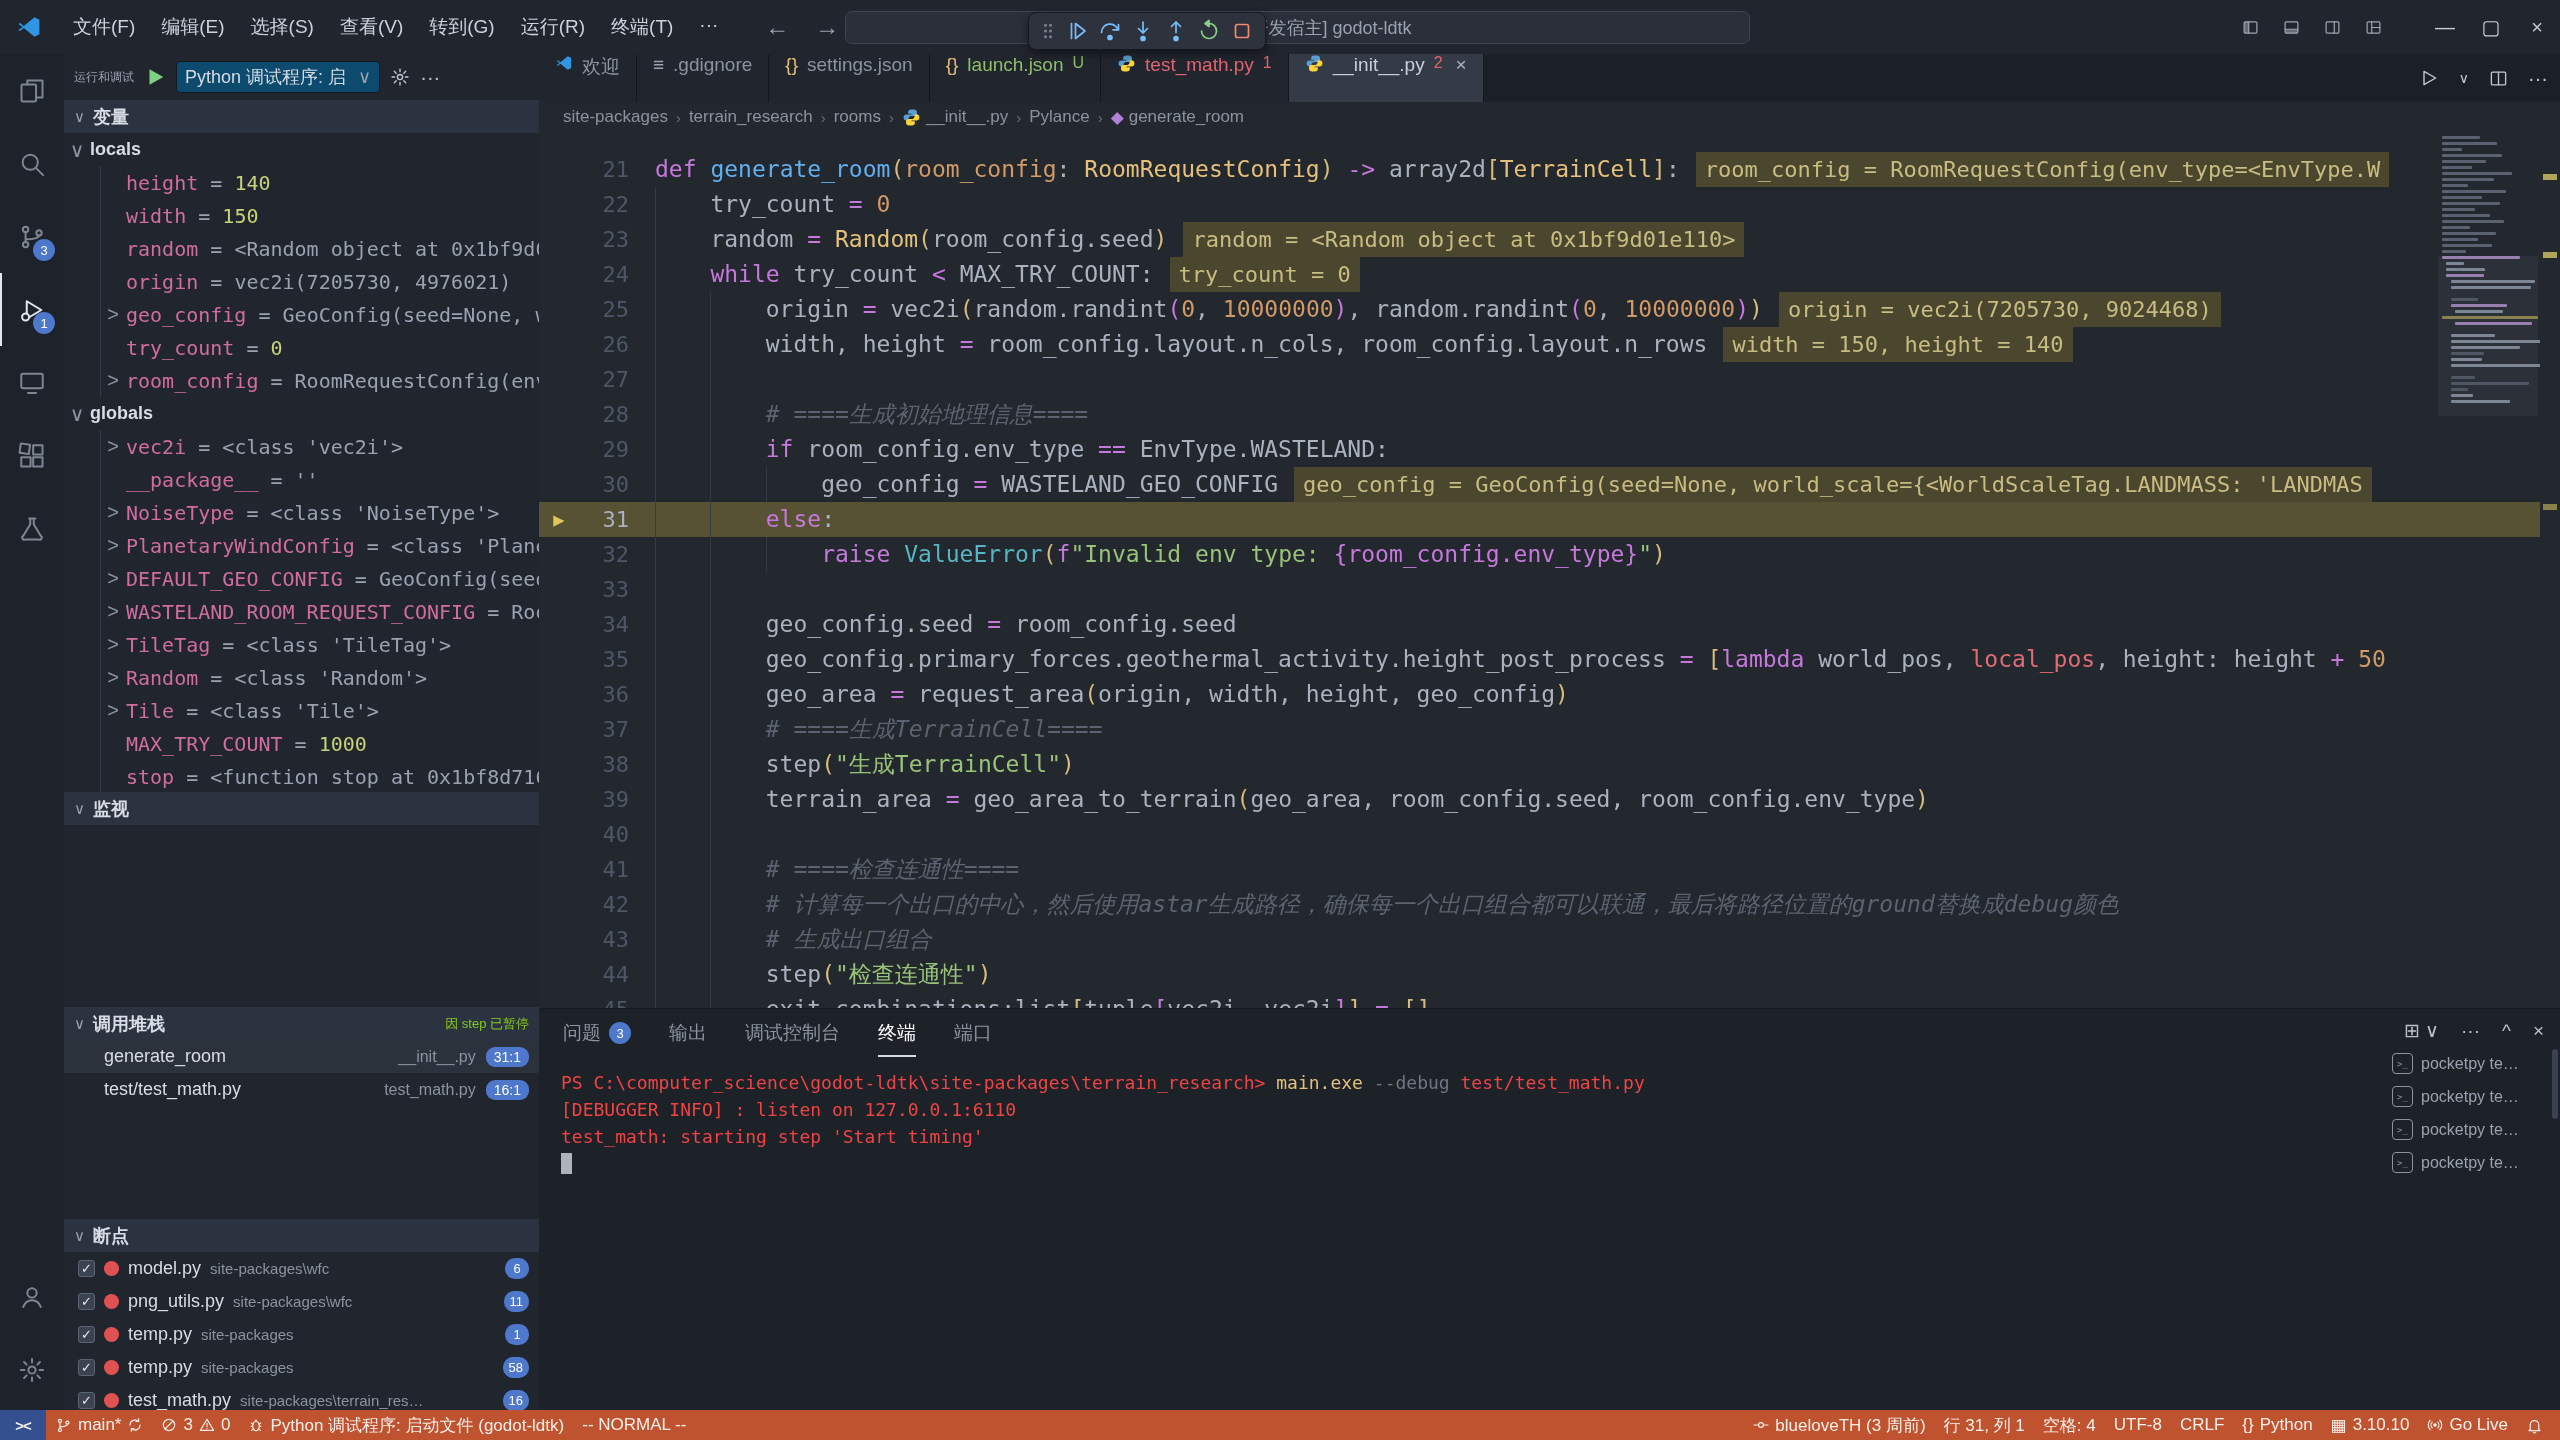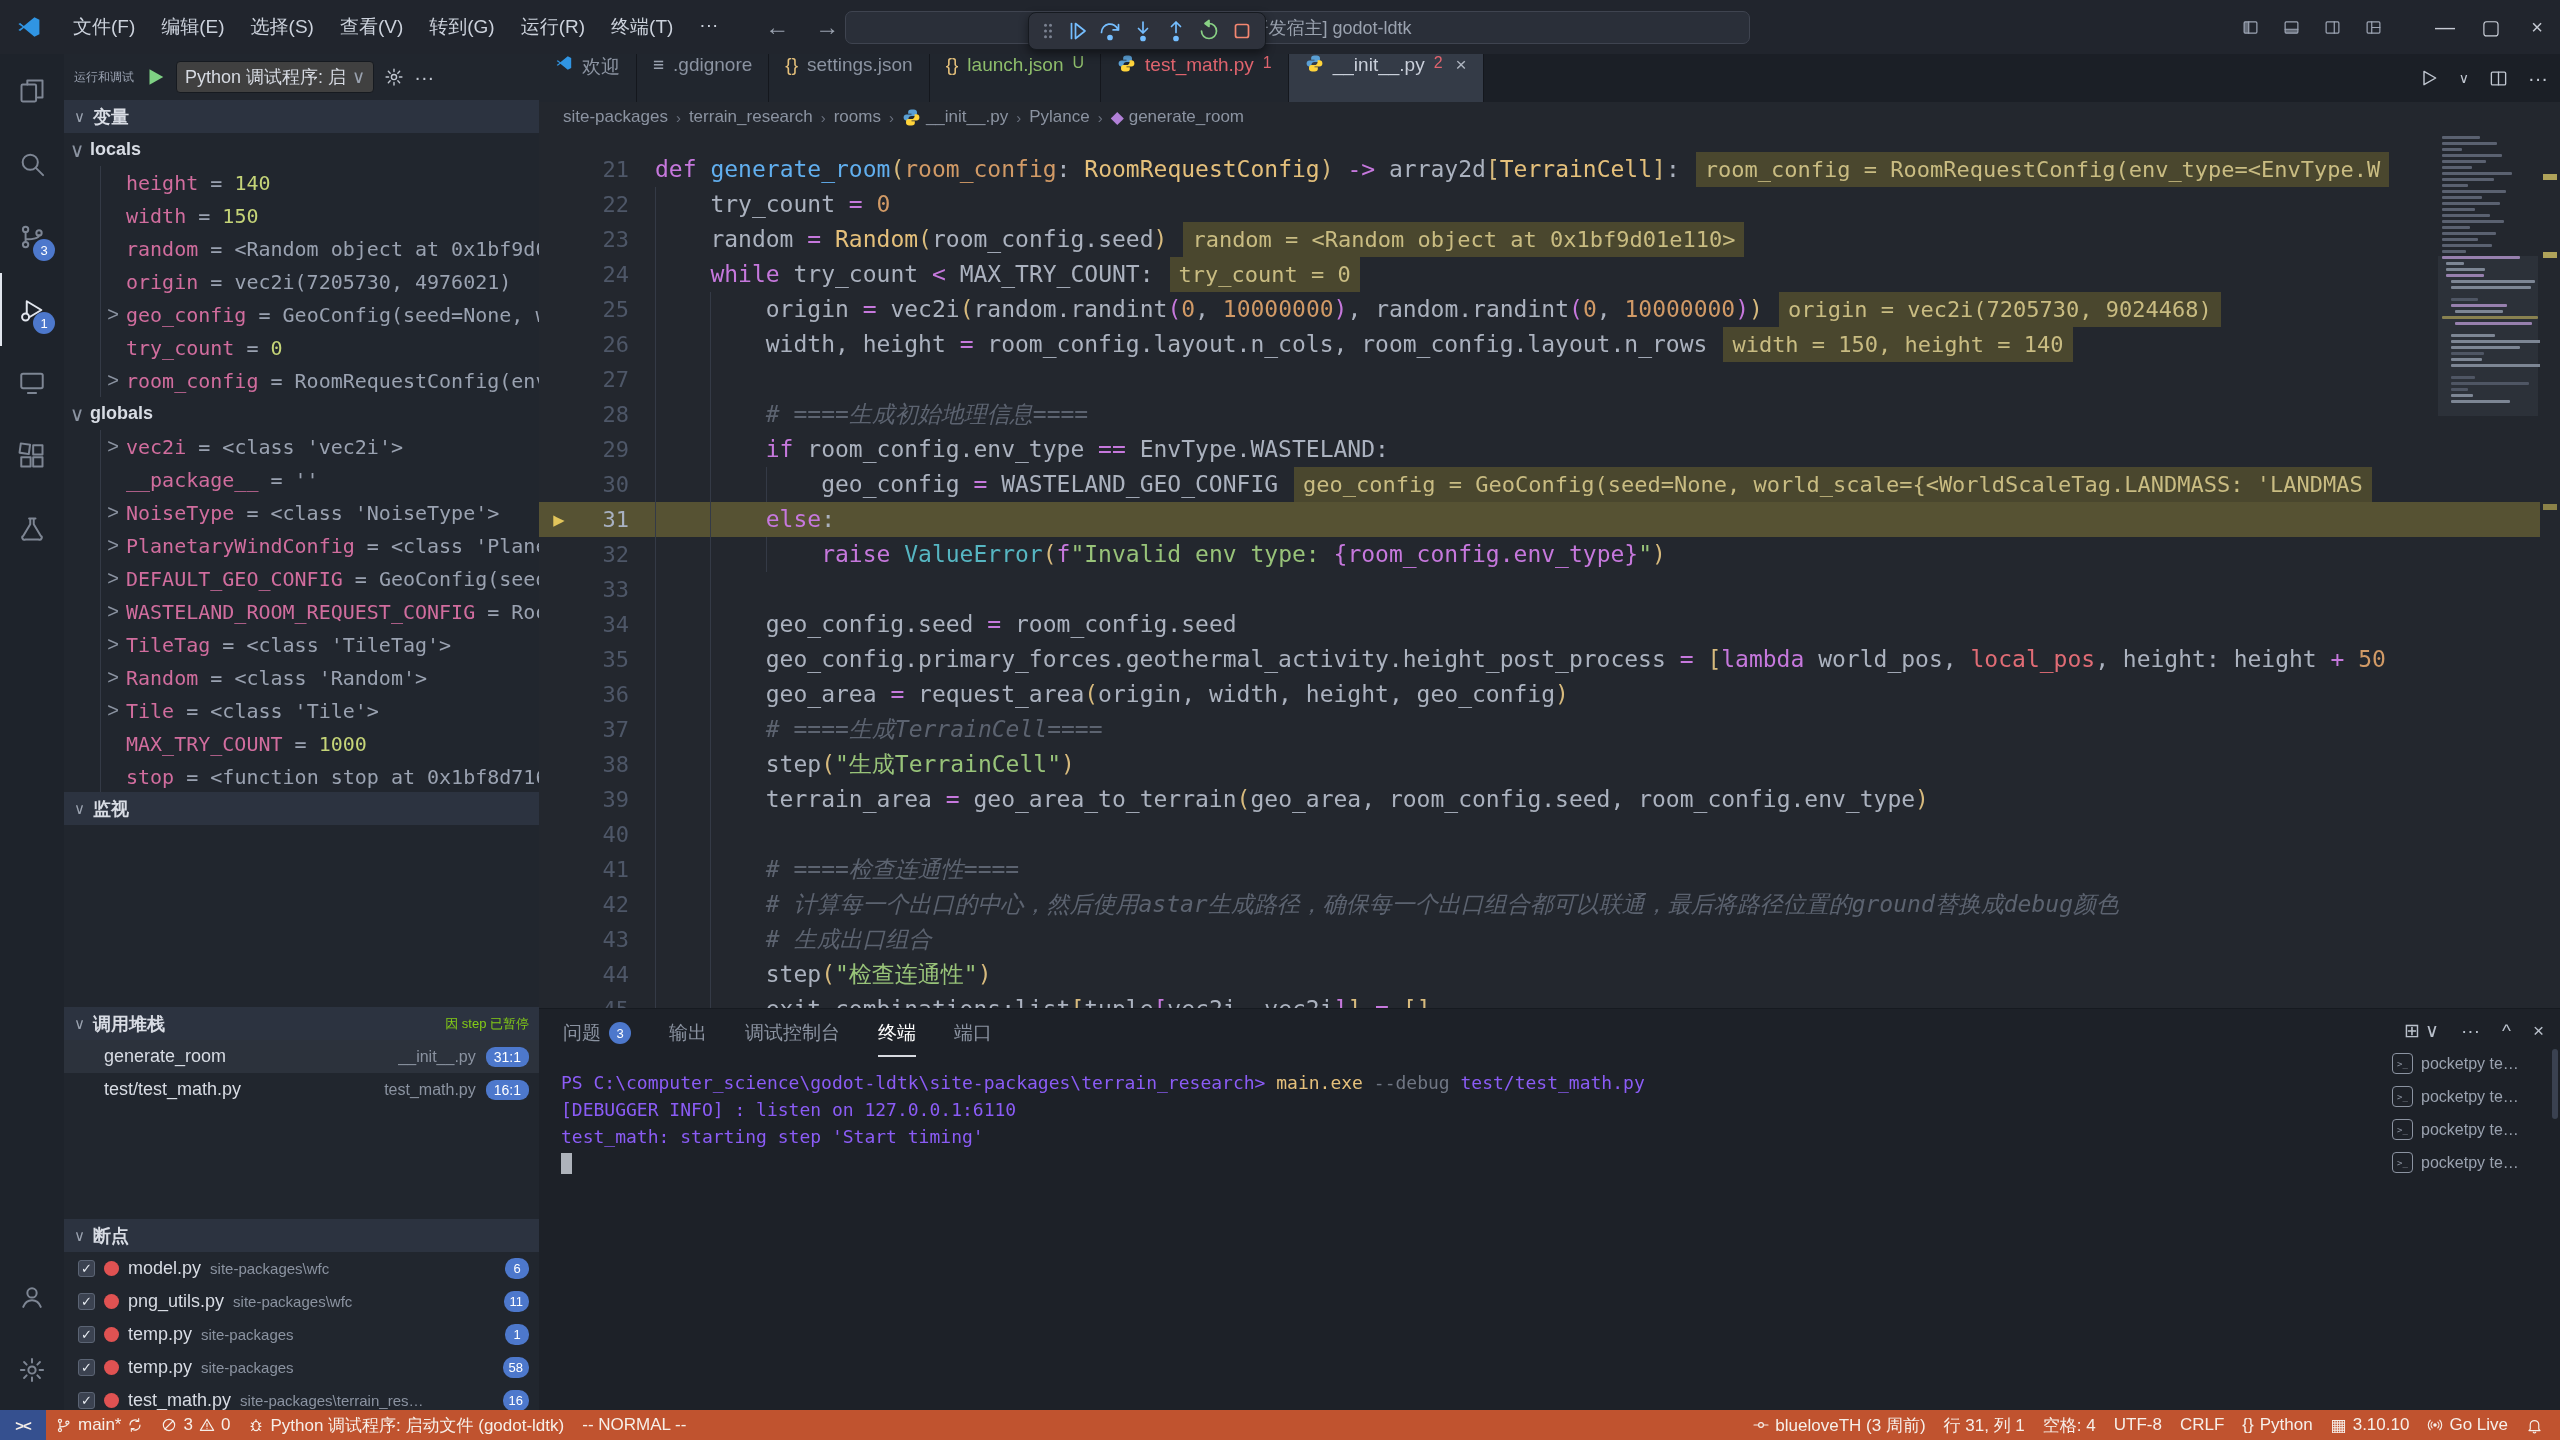--- a/index.html
+++ b/index.html
@@ -35,22 +35,22 @@
   .act-badge { position:absolute; right:9px; bottom:12px; min-width:22px; height:22px; border-radius:11px;
     background:#4d78cc; color:#fff; font-size:13px; display:flex; align-items:center; justify-content:center;
     padding:0 4px; }
   #act-bottom { position:absolute; bottom:4px; left:0; }
 
   
   #sidebar { position:absolute; left:64px; top:54px; width:475px; bottom:30px; background:#21262e;
     display:flex; flex-direction:column; overflow:hidden; z-index:5; }
   #sidebar-title { height:46px; display:flex; align-items:center; padding:0 10px; gap:10px; flex:none; }
   #sidebar-title-label { font-size:12px; color:#9ba3b2; white-space:nowrap; }
-  #debug-config-select { height:32px; background:#404040; border:1px solid #161a20; border-radius:4px;
-    display:flex; align-items:center; gap:6px; padding:0 8px; color:#d6dae2; font-size:18px; white-space:nowrap; }
+  #debug-config-select { height:32px; background:#0c4a6e; border:1px solid #161a20; border-radius:4px;
+    display:flex; align-items:center; gap:12px; padding:0 8px; color:#d6dae2; font-size:18px; white-space:nowrap; }
   .sec-h { height:33px; background:#2c3340; display:flex; align-items:center; gap:8px; padding:0 10px;
     color:#d8dce4; font-size:18px; font-weight:bold; flex:none; }
   .sec-h .chev { font-weight:normal; color:#9aa2af; font-size:15px; }
   .sec-note { margin-left:auto; font-weight:normal; color:#84cc16; font-size:13px; }
   #vars-body { height:659px; overflow:hidden; background:#21262e; flex:none;
     font-family:"DejaVu Sans Mono", monospace; font-size:20px; }
   .tree-row { height:33px; display:flex; align-items:center; white-space:nowrap; overflow:hidden; }
   .tree-chev { width:26px; text-align:center; color:#8b93a1; font-family:"Liberation Sans",sans-serif; flex:none; }
   .scope-label { font-family:"Liberation Sans",sans-serif; font-weight:bold; font-size:18px; color:#d8dce4; }
   .var-name { color:#d16d9e; }
@@ -115,21 +115,21 @@
   #panel { height:402px; background:#1d2128; border-top:1px solid #161a20; flex:none; position:relative; }
   #panel-tabs { height:48px; display:flex; align-items:center; gap:38px; padding-left:24px; font-size:19px; color:#8b93a1; }
   .ptab { display:flex; align-items:center; gap:8px; height:100%; }
   .ptab.active { color:#ffffff; box-shadow:inset 0 -2px 0 #d7dae0; }
   .ptab-badge { background:#4d78cc; color:#fff; border-radius:11px; min-width:22px; height:22px; font-size:13px;
     display:flex; align-items:center; justify-content:center; }
   #panel-actions { position:absolute; right:16px; top:10px; display:flex; gap:22px; color:#b9c0cb; font-size:19px;
     align-items:center; }
   #term { position:absolute; left:22px; top:60px; right:180px; font-family:"DejaVu Sans Mono", monospace;
     font-size:18px; line-height:27px; color:#ccd2da; white-space:pre; }
-  .tw{color:#8b5cf6} .ty{color:#e5c07b} .td{color:#6f7683}
+  .tw{color:#ef4444} .ty{color:#e5c07b} .td{color:#6f7683}
   #term-cursor { display:inline-block; width:11px; height:21px; background:#aeb3bb; vertical-align:-4px; }
   #term-list { position:absolute; right:18px; top:38px; width:150px; }
   .tl-row { height:33px; display:flex; align-items:center; gap:8px; color:#9aa2af; font-size:16px; white-space:nowrap; overflow:hidden; }
   .tl-icon { width:21px; height:21px; border:1px solid #8b93a1; border-radius:4px; font-size:9px; color:#8b93a1;
     display:flex; align-items:center; justify-content:center; flex:none; font-family:"DejaVu Sans Mono",monospace; }
   #term-scroll { position:absolute; right:2px; top:40px; width:6px; height:70px; background:#3a4150; border-radius:3px; }
 
   
   #statusbar { position:absolute; left:0; right:0; bottom:0; height:30px; background:#c0532f; color:#f6efe9;
     display:flex; align-items:center; font-size:17px; z-index:30; }

